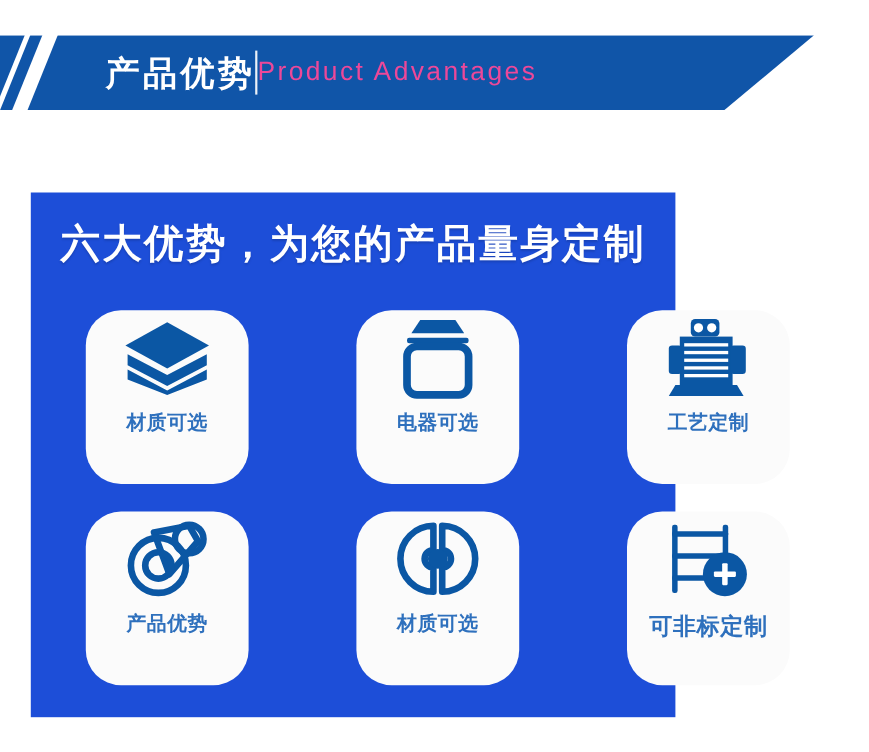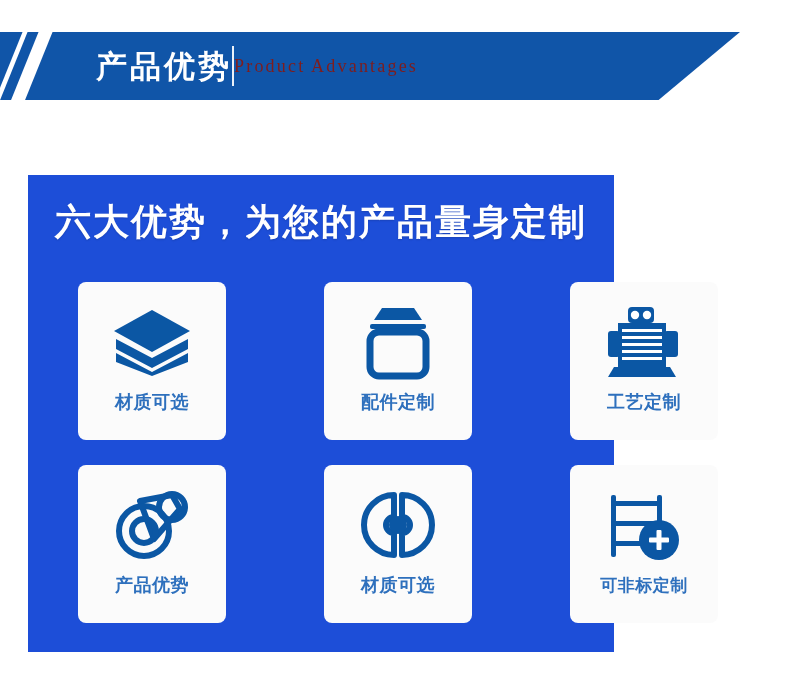--- a/index.html
+++ b/index.html
@@ -82,23 +82,23 @@
   }
 
   .banner-divider {
     width: 2px;
     height: 40px;
     background: #ffffff;
     opacity: 0.92;
   }
 
   .banner-en {
-    color: #7f1d1d;
-    font-family: Liberation Serif, serif;
-    font-size: 18px;
+    color: #ec4899;
+    font-family: Liberation Sans, sans-serif;
+    font-size: 24px;
     font-weight: 400;
     letter-spacing: 2.2px;
     line-height: 1;
   }
 
   
   .panel {
     position: absolute;
     left: 28px;
     top: 175px;
@@ -132,25 +132,24 @@
     grid-template-columns: repeat(3, 148px);
     grid-template-rows: repeat(2, 158px);
     column-gap: 98px;
     row-gap: 25px;
   }
 
   .card {
     width: 148px;
     height: 158px;
     background: #fbfbfb;
-    border-radius: 8px;
+    border-radius: 32px;
     display: flex;
     flex-direction: column;
     align-items: center;
-    justify-content: center;
     padding-bottom: 12px;
   }
 
   .card-icon {
     height: 86px;
     display: flex;
     align-items: center;
     justify-content: center;
   }
 
@@ -162,21 +161,21 @@
     margin-top: 8px;
     color: #2e70bd;
     font-family: "DejaVu Sans", "Liberation Sans", sans-serif;
     font-size: 18px;
     font-weight: 700;
     letter-spacing: 0.5px;
     line-height: 1;
     white-space: nowrap;
   }
 
-  .card:nth-child(6) .card-label { font-size: 17px; }
+  .card:nth-child(6) .card-label { font-size: 21px; }
 </style>
 </head>
 <body>
 
 <div id="page">
 
   <div class="banner">
     <div class="banner-shadow"></div>
     <div class="banner-shape"></div>
     <div class="banner-slash thin"></div>
@@ -206,21 +205,21 @@
       </div>
 
       <div class="card">
         <div class="card-icon">
           <svg width="80" height="76" viewBox="0 0 80 76" fill="none">
             <path d="M16 16 L24 4 L56 4 L64 16 Z" fill="#0b57a4"></path>
             <rect x="12" y="20" width="56" height="5" rx="2" fill="#0b57a4"></rect>
             <rect x="12" y="28" width="56" height="44" rx="9" fill="none" stroke="#0b57a4" stroke-width="7"></rect>
           </svg>
         </div>
-        <div class="card-label">配件定制</div>
+        <div class="card-label">电器可选</div>
       </div>
 
       <div class="card">
         <div class="card-icon">
           <svg width="88" height="74" viewBox="0 0 88 74" fill="none">
             <rect x="28" y="2" width="26" height="16" rx="4" fill="#0b57a4"></rect>
             <circle cx="35" cy="10" r="4.2" fill="#ffffff"></circle>
             <circle cx="47" cy="10" r="4.2" fill="#ffffff"></circle>
             <rect x="18" y="18" width="48" height="44" fill="#0b57a4"></rect>
             <rect x="8" y="26" width="12" height="26" rx="3" fill="#0b57a4"></rect>

